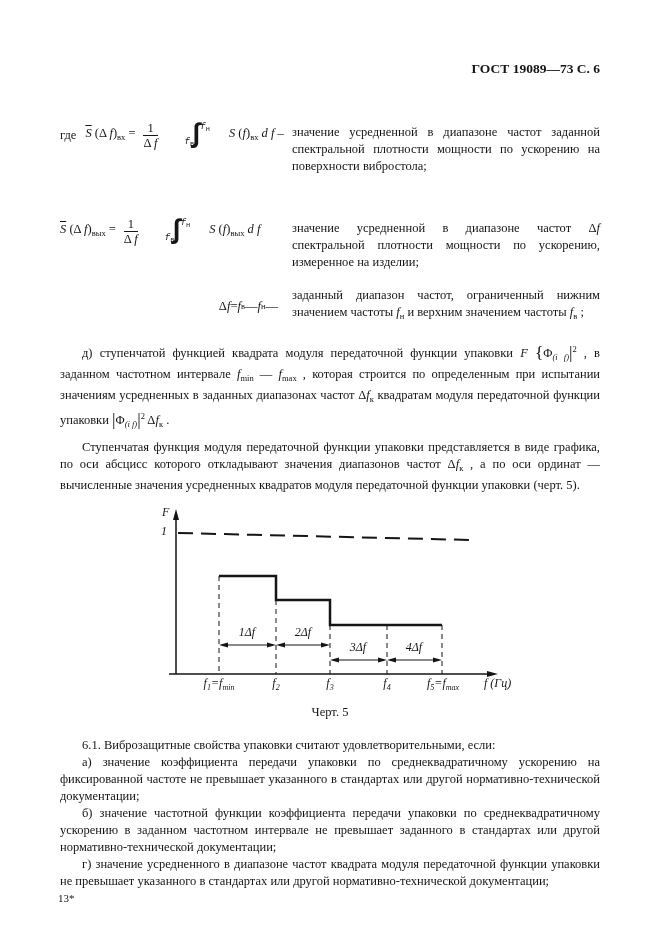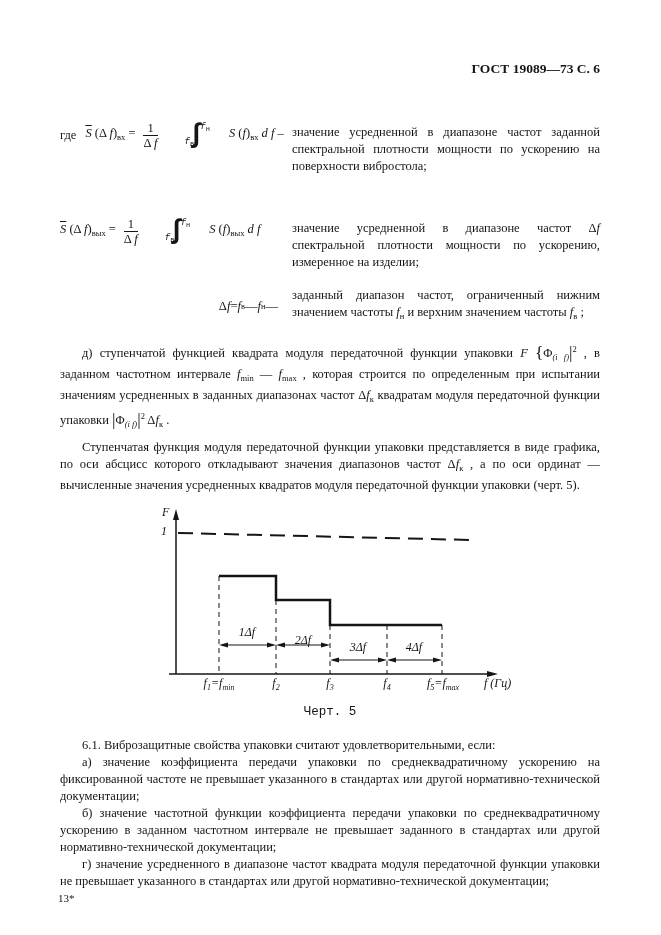--- a/index.html
+++ b/index.html
@@ -40,31 +40,31 @@
   
   .figure{margin:14px 0 0 80px;width:420px;}
   .chart-canvas{position:relative;width:420px;height:190px;}
   .chart-canvas svg{position:absolute;left:0;top:0;}
   .chlab{position:absolute;font-size:12px;font-style:italic;line-height:13px;}
   .chlab .seg-sub{font-size:8px;vertical-align:-3px;}
   .ylab{left:22px;top:-2px;}
   .reflab{left:21px;top:17px;}
   .ilab{width:46px;text-align:center;}
   .i1{left:84px;top:118px;}
-  .i2{left:140px;top:126px;}
+  .i2{left:140px;top:118px;}
   .i3{left:195px;top:133px;}
   .i4{left:251px;top:133px;}
   .tick{top:169px;text-align:center;}
   .t1{left:42px;width:74px;}
   .t2{left:122px;width:28px;}
   .t3{left:176px;width:28px;}
   .t4{left:233px;width:28px;}
   .t5{left:266px;width:74px;text-align:center;}
   .xlab{left:344px;top:169px;width:70px;}
-  figcaption{text-align:center;font-size:12.5px;margin:6px 0 0 -40px;font-family:Liberation Mono, monospace;}
+  figcaption{text-align:center;font-size:12.5px;margin:6px 0 0 -40px;}
   .sec54{margin-top:16px;}
   .footer{position:absolute;left:58px;bottom:28px;font-size:11px;}
 </style>
 </head>
 <body>
 
 <div class="page">
 
   <div class="header">
     <span>ГОСТ 19089—73 С. 6</span>

